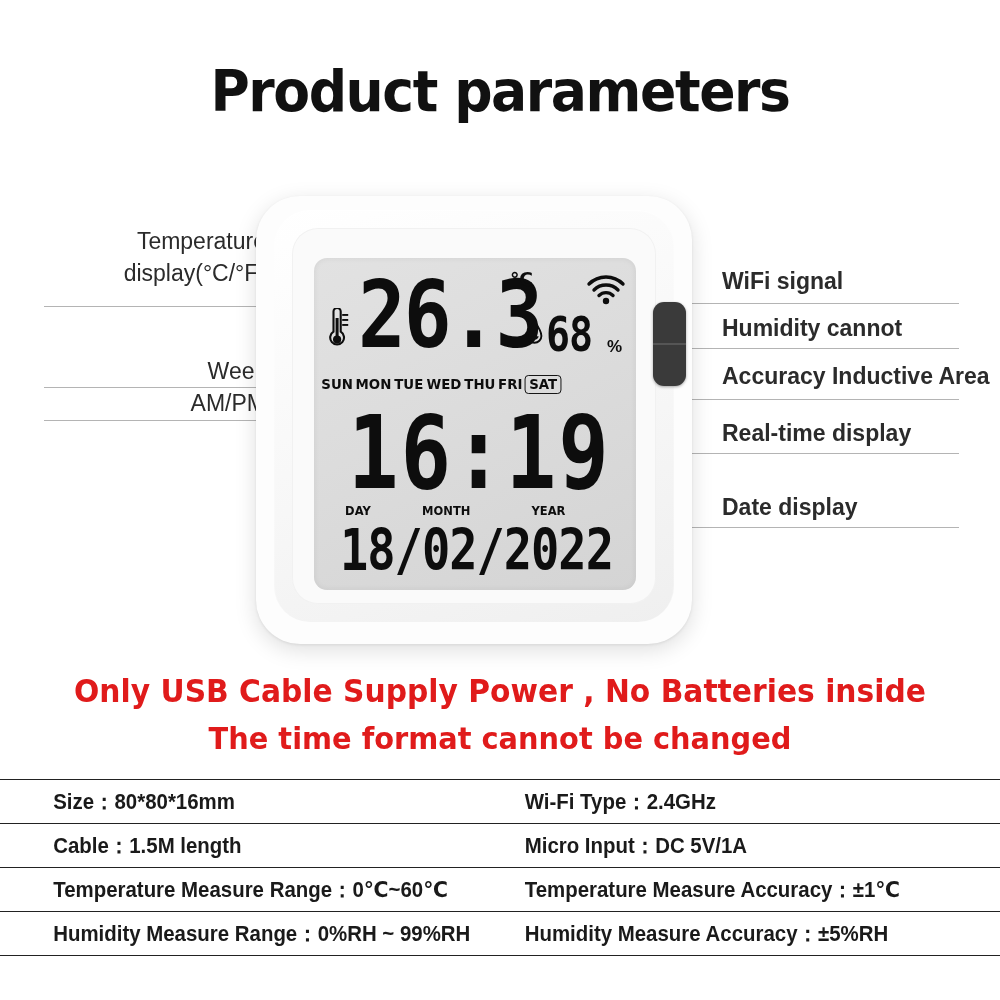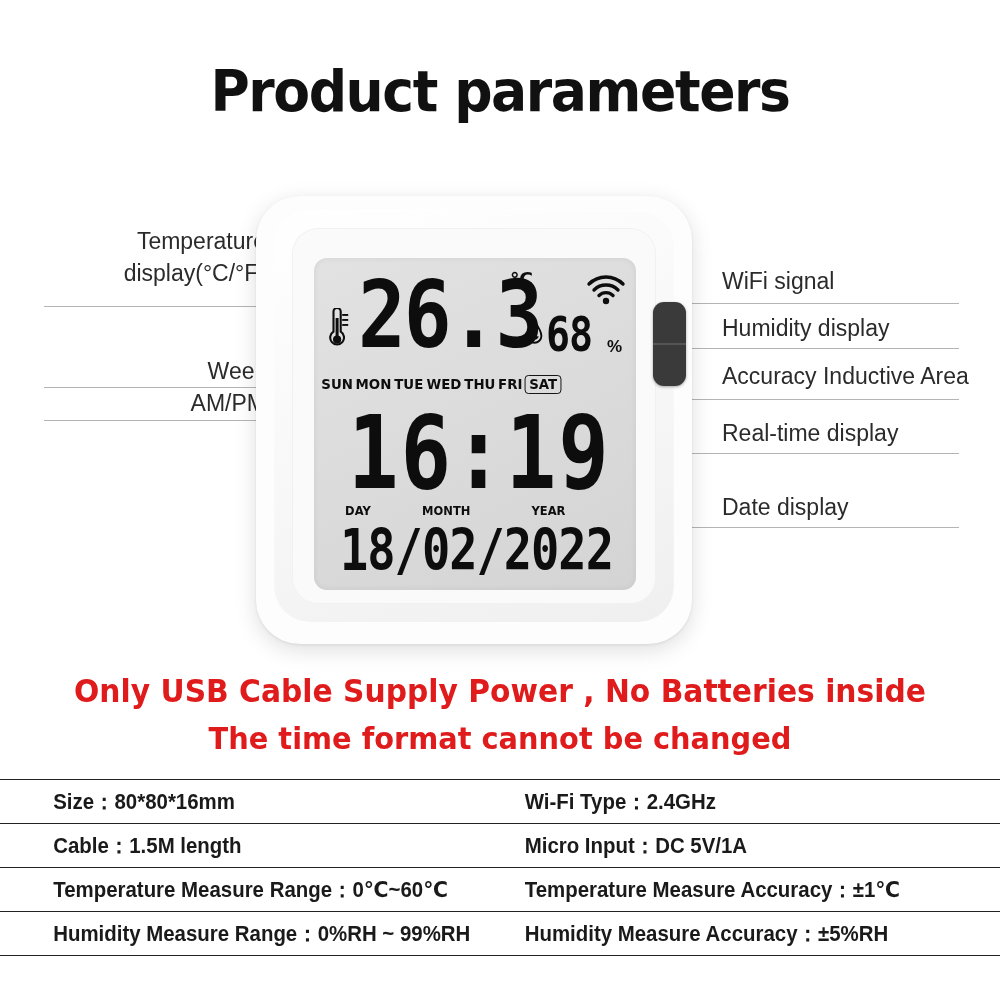--- a/index.html
+++ b/index.html
@@ -136,21 +136,21 @@
     letter-spacing:-1px;
     transform:scaleY(1.2);transform-origin:left top;
     color:#0d0d0d;
   }
 
   
   .callout-label{
     position:absolute;font-size:23px;color:#2b2b2b;white-space:nowrap;
     font-family:"Liberation Sans","DejaVu Sans",sans-serif;
   }
-  .callout-label.r{text-align:left;}
+  .callout-label.r{text-align:left;font-weight:bold;}
   .callout-label.l{text-align:right;}
   .lead{position:absolute;height:1px;background:#b4b4b4;}
   .lead-v{position:absolute;width:1px;background:#b4b4b4;}
   .dot{
     position:absolute;width:11px;height:11px;border-radius:50%;
     background:#9a9a9a;
   }
 
   
   .notice{
@@ -197,21 +197,21 @@
   <div class="dot" style="left:336px;top:382px;"></div>
 
   <div class="callout-label l" style="left:66px;top:390px;width:200px;">AM/PM</div>
   <div class="lead" style="left:44px;top:420px;width:310px;"></div>
   <div class="dot" style="left:346px;top:415px;"></div>
 
   <div class="callout-label r" style="left:722px;top:268px;">WiFi signal</div>
   <div class="lead" style="left:607px;top:303px;width:352px;"></div>
   <div class="dot" style="left:596px;top:298px;"></div>
 
-  <div class="callout-label r" style="left:722px;top:315px;">Humidity display</div>
+  <div class="callout-label r" style="left:722px;top:315px;">Humidity cannot</div>
   <div class="lead" style="left:605px;top:348px;width:354px;"></div>
   <div class="dot" style="left:594px;top:343px;"></div>
 
   <div class="callout-label r" style="left:722px;top:363px;">Accuracy Inductive Area</div>
   <div class="lead-v" style="left:674px;top:367px;height:33px;"></div>
   <div class="lead" style="left:674px;top:399px;width:285px;"></div>
   <div class="dot" style="left:669px;top:362px;"></div>
 
   <div class="callout-label r" style="left:722px;top:420px;text-align:center;">Real-time display</div>
   <div class="lead" style="left:608px;top:453px;width:351px;"></div>

